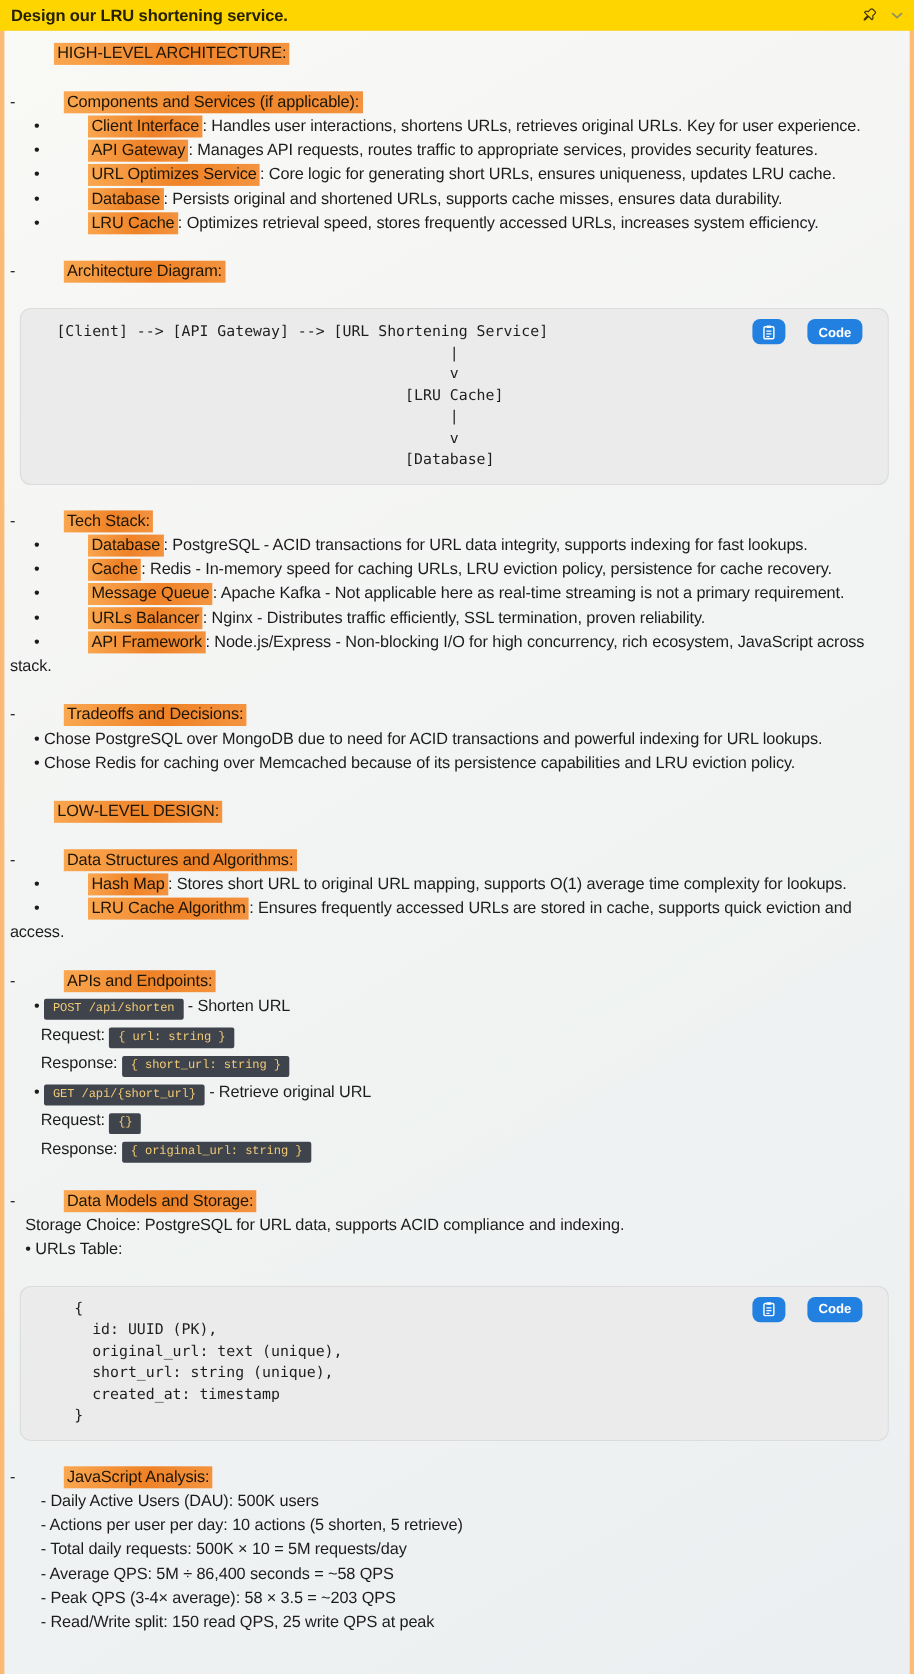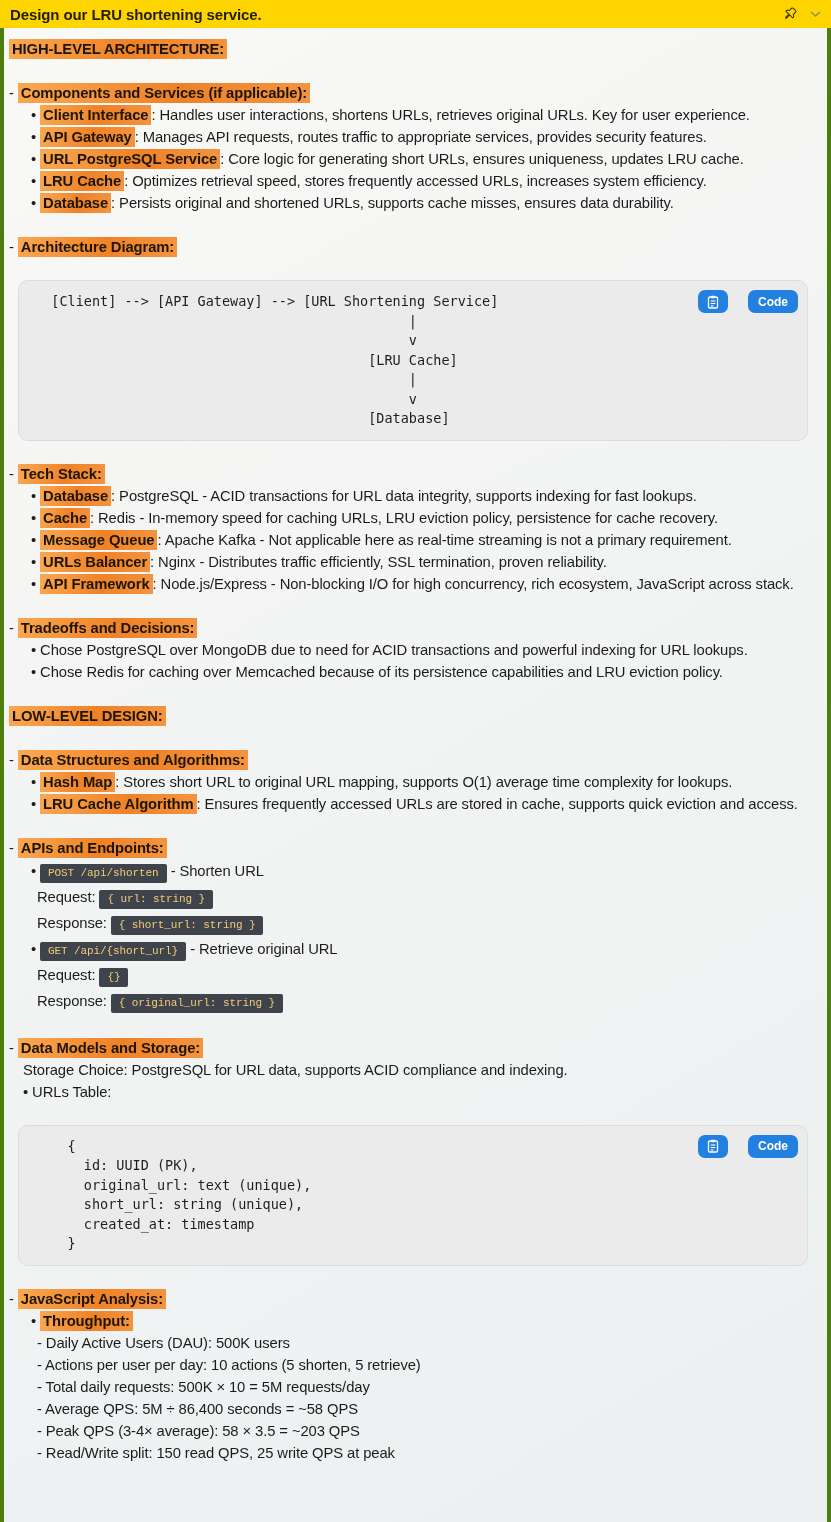--- a/index.html
+++ b/index.html
@@ -1,18 +1,18 @@
 <!DOCTYPE html>
 <html><head>
 <meta charset="utf-8">
 <style>
   html,body{margin:0;padding:0;}
   .note-window{
     width:831px;height:1522px;box-sizing:border-box;
-    background:#4d7c0f;overflow:hidden;
+    background:#fdba74;overflow:hidden;
     font-family:"Liberation Sans",sans-serif;
   }
   .titlebar{
     height:28px;background:#ffd500;display:flex;align-items:center;
     padding:0 10px;box-sizing:border-box;
   }
   .tb-title{font-size:15px;font-weight:600;color:#242000;flex:1;letter-spacing:-0.1px;}
   .tb-actions{display:flex;align-items:center;gap:12px;}
   .tb-btn{background:none;border:none;padding:0;margin:0;cursor:pointer;display:flex;align-items:center;}
   .note-body{
@@ -26,30 +26,30 @@
   }
   .ind-b{text-indent:22px;}
   .ind-s{text-indent:14px;}
   .ind-d{text-indent:28px;}
   .gap{height:22px;}
   .gap-sm{height:10px;}
   .hl{
     background-image:linear-gradient(100deg,#faa851 0%,#ef8227 55%,#f49440 100%);
     padding:2px 3px;color:#1d1505;
   }
-  .b{font-weight:bold;}
+  .b{font-weight:normal;margin-left:40px;}
   .codeblock{
     position:relative;background:#ebebeb;border:1px solid #dcdcdc;border-radius:10px;
     padding:11px 16px;margin:12px 9px 12px 9px;
   }
   .codeblock pre{
     margin:0;font-family:"DejaVu Sans Mono",monospace;font-size:13.5px;line-height:19.5px;
     color:#1e1e1e;white-space:pre;
   }
-  .code-tools{position:absolute;top:9px;right:9px;display:flex;gap:20px;}
+  .code-tools{position:absolute;top:9px;right:23px;display:flex;gap:20px;}
   .icon-btn{
     width:30px;height:23px;background:#2280e0;border:none;border-radius:7px;
     display:flex;align-items:center;justify-content:center;cursor:pointer;
   }
   .code-btn{
     height:23px;padding:0 10px;background:#2280e0;border:none;border-radius:7px;
     color:#ffffff;font-family:"Liberation Sans",sans-serif;font-size:12px;font-weight:bold;
     cursor:pointer;
   }
   .chip{
@@ -78,23 +78,23 @@
       </button>
     </div>
   </div>
   <div class="note-body">
     <div class="content">
         <div class="line"><span class="hl b">HIGH-LEVEL ARCHITECTURE:</span></div>
         <div class="gap"></div>
         <div class="line"><span>- </span><span class="hl b">Components and Services (if applicable):</span></div>
         <div class="line ind-b"><span>• </span><span class="hl b">Client Interface</span><span>: Handles user interactions, shortens URLs, retrieves original URLs. Key for user experience.</span></div>
         <div class="line ind-b"><span>• </span><span class="hl b">API Gateway</span><span>: Manages API requests, routes traffic to appropriate services, provides security features.</span></div>
-        <div class="line ind-b"><span>• </span><span class="hl b">URL PostgreSQL Service</span><span>: Core logic for generating short URLs, ensures uniqueness, updates LRU cache.</span></div>
+        <div class="line ind-b"><span>• </span><span class="hl b">URL Optimizes Service</span><span>: Core logic for generating short URLs, ensures uniqueness, updates LRU cache.</span></div>
+        <div class="line ind-b"><span>• </span><span class="hl b">Database</span><span>: Persists original and shortened URLs, supports cache misses, ensures data durability.</span></div>
         <div class="line ind-b"><span>• </span><span class="hl b">LRU Cache</span><span>: Optimizes retrieval speed, stores frequently accessed URLs, increases system efficiency.</span></div>
-        <div class="line ind-b"><span>• </span><span class="hl b">Database</span><span>: Persists original and shortened URLs, supports cache misses, ensures data durability.</span></div>
         <div class="gap"></div>
         <div class="line"><span>- </span><span class="hl b">Architecture Diagram:</span></div>
         <div class="gap-sm"></div>
         <div class="codeblock">
           <div class="code-tools">
             <button class="icon-btn">
               <svg width="12" height="14" viewBox="0 0 12 14">
                 <rect x="1.5" y="2" width="9" height="11" rx="1.2" fill="none" stroke="#ffffff" stroke-width="1.3"></rect>
                 <rect x="3.8" y="0.8" width="4.4" height="2.4" rx="0.8" fill="#ffffff"></rect>
                 <line x1="3.7" y1="6" x2="8.3" y2="6" stroke="#ffffff" stroke-width="1.1"></line>
@@ -157,21 +157,20 @@
           </div>
           <pre>    {
       id: UUID (PK),
       original_url: text (unique),
       short_url: string (unique),
       created_at: timestamp
     }</pre>
         </div>
         <div class="gap-sm"></div>
         <div class="line"><span>- </span><span class="hl b">JavaScript Analysis:</span></div>
-        <div class="line ind-b"><span>• </span><span class="hl b">Throughput:</span></div>
         <div class="line ind-d"><span>- </span><span>Daily Active Users (DAU): 500K users</span></div>
         <div class="line ind-d"><span>- </span><span>Actions per user per day: 10 actions (5 shorten, 5 retrieve)</span></div>
         <div class="line ind-d"><span>- </span><span>Total daily requests: 500K × 10 = 5M requests/day</span></div>
         <div class="line ind-d"><span>- </span><span>Average QPS: 5M ÷ 86,400 seconds = ~58 QPS</span></div>
         <div class="line ind-d"><span>- </span><span>Peak QPS (3-4× average): 58 × 3.5 = ~203 QPS</span></div>
         <div class="line ind-d"><span>- </span><span>Read/Write split: 150 read QPS, 25 write QPS at peak</span></div>
       </div>
   </div>
 </div>
 

